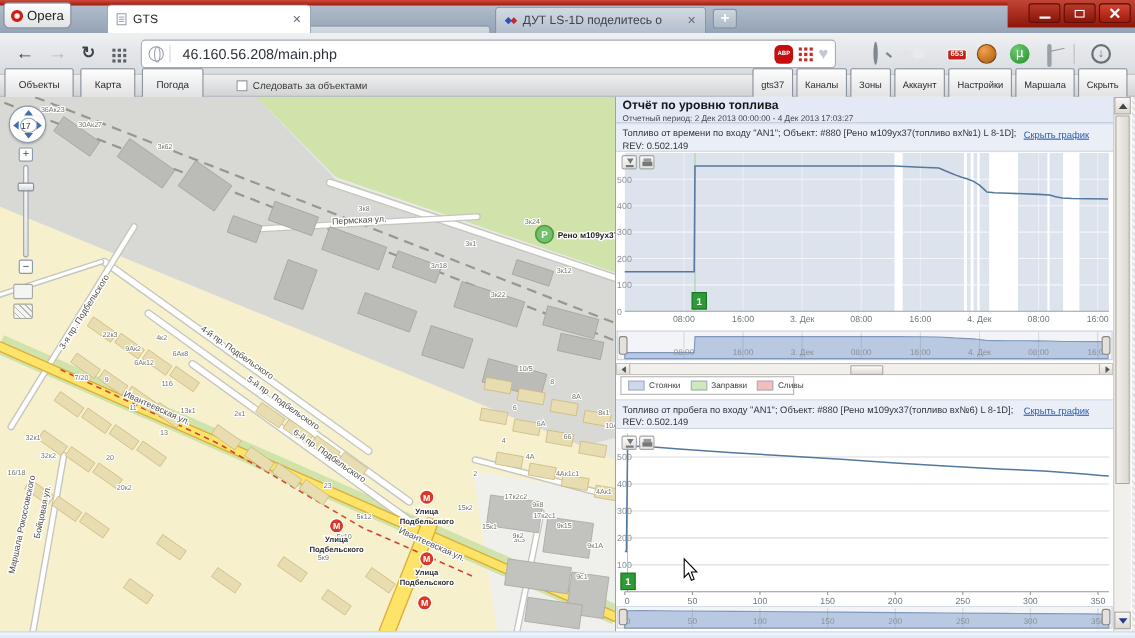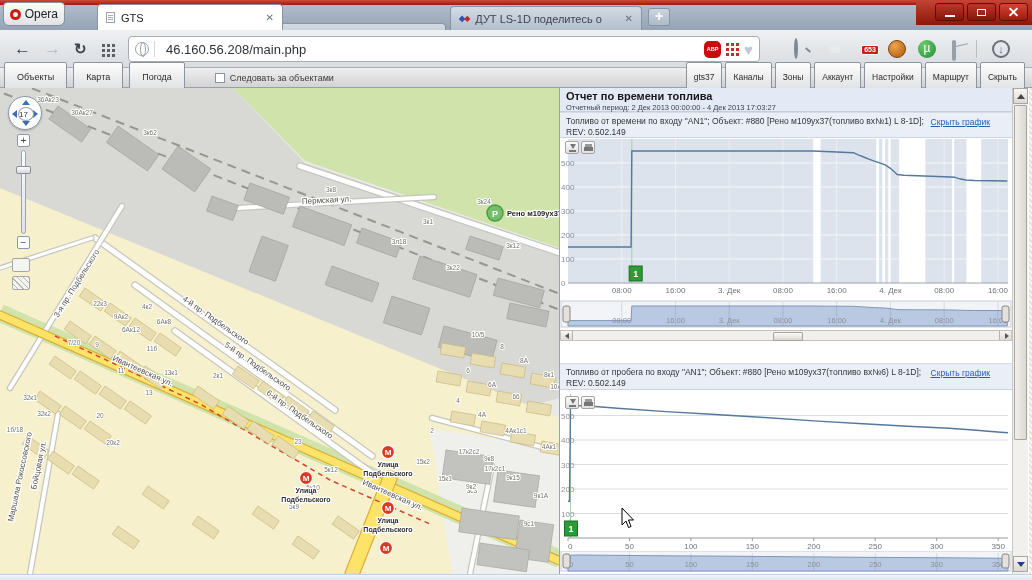--- a/index.html
+++ b/index.html
@@ -224,21 +224,21 @@
     <button class="tbtn">Карта</button>
     <button class="tbtn">Погода</button>
     <span class="chk"></span>
     <span class="chklab">Следовать за объектами</span>
     <span class="tbright">
       <button class="tbtn">gts37</button>
       <button class="tbtn">Каналы</button>
       <button class="tbtn">Зоны</button>
       <button class="tbtn">Аккаунт</button>
       <button class="tbtn">Настройки</button>
-      <button class="tbtn">Маршрут</button>
+      <button class="tbtn">Маршала</button>
       <button class="tbtn">Скрыть</button>
     </span>
   </div>
 
   
   <div class="abs map">
     <svg id="mapsvg" width="560" height="486" viewBox="0 0 560 486">
         <rect x="0" y="0" width="560" height="486" fill="#e9e9e6"></rect>
         <polygon points="0,0 233,0 305,75 560,162 560,310 420,345 0,122" fill="#d8d8d5"></polygon>
         <polygon points="0,100 560,330 560,486 0,486" fill="#f7f0cd"></polygon>
@@ -435,21 +435,21 @@
     <div class="abs ztrack"></div>
     <div class="abs zhandle"></div>
     <div class="abs zbtn" style="top:148px;">−</div>
     <div class="abs mutil" style="top:170px;"></div>
     <div class="abs mutil ruler" style="top:188px;"></div>
   </div>
 
   
   <div class="abs report">
     <div class="abs rtitlebar">
-      <span class="abs rtitle">Отчет по времени топлива</span>
+      <span class="abs rtitle">Отчёт по уровню топлива</span>
       <span class="abs rperiod">Отчетный период: 2 Дек 2013 00:00:00 - 4 Дек 2013 17:03:27</span>
     </div>
 
     <div class="abs sechead" style="top:24px;height:26px;">
       <span class="abs secline1">Топливо от времени по входу "AN1"; Объект: #880 [Рено м109ух37(топливо вх№1) L 8-1D];</span>
       <span class="abs secline2">REV: 0.502.149</span>
       <a class="abs hidelink">Скрыть график</a>
     </div>
 
     <svg id="c1" class="abs chartsvg" style="top:49px;" width="452" height="161">
@@ -529,20 +529,34 @@
     <div class="abs hscroll">
       <span class="harr l">
           <i></i>
         </span>
       <span class="hthumb"></span>
       <span class="harr r">
           <i></i>
         </span>
     </div>
 
+    <div class="abs legend">
+      <span class="litem">
+          <span class="lsw" style="background: rgb(204, 216, 236);"></span>
+          <span class="llab">Стоянки</span>
+        </span>
+      <span class="litem">
+          <span class="lsw" style="background: rgb(207, 232, 191);"></span>
+          <span class="llab">Заправки</span>
+        </span>
+      <span class="litem">
+          <span class="lsw" style="background: rgb(242, 189, 189);"></span>
+          <span class="llab">Сливы</span>
+        </span>
+    </div>
 
     <div class="abs sechead" style="top:275px;height:27px;">
       <span class="abs secline1">Топливо от пробега по входу "AN1"; Объект: #880 [Рено м109ух37(топливо вх№6) L 8-1D];</span>
       <span class="abs secline2">REV: 0.502.149</span>
       <a class="abs hidelink">Скрыть график</a>
     </div>
 
     <svg id="c2" class="abs chartsvg" style="top:304px;" width="452" height="158">
         <line x1="8" x2="448" y1="121.5" y2="121.5" stroke="#dcdcdc"></line>
         <text x="1" y="124.5" class="yt">100</text>

